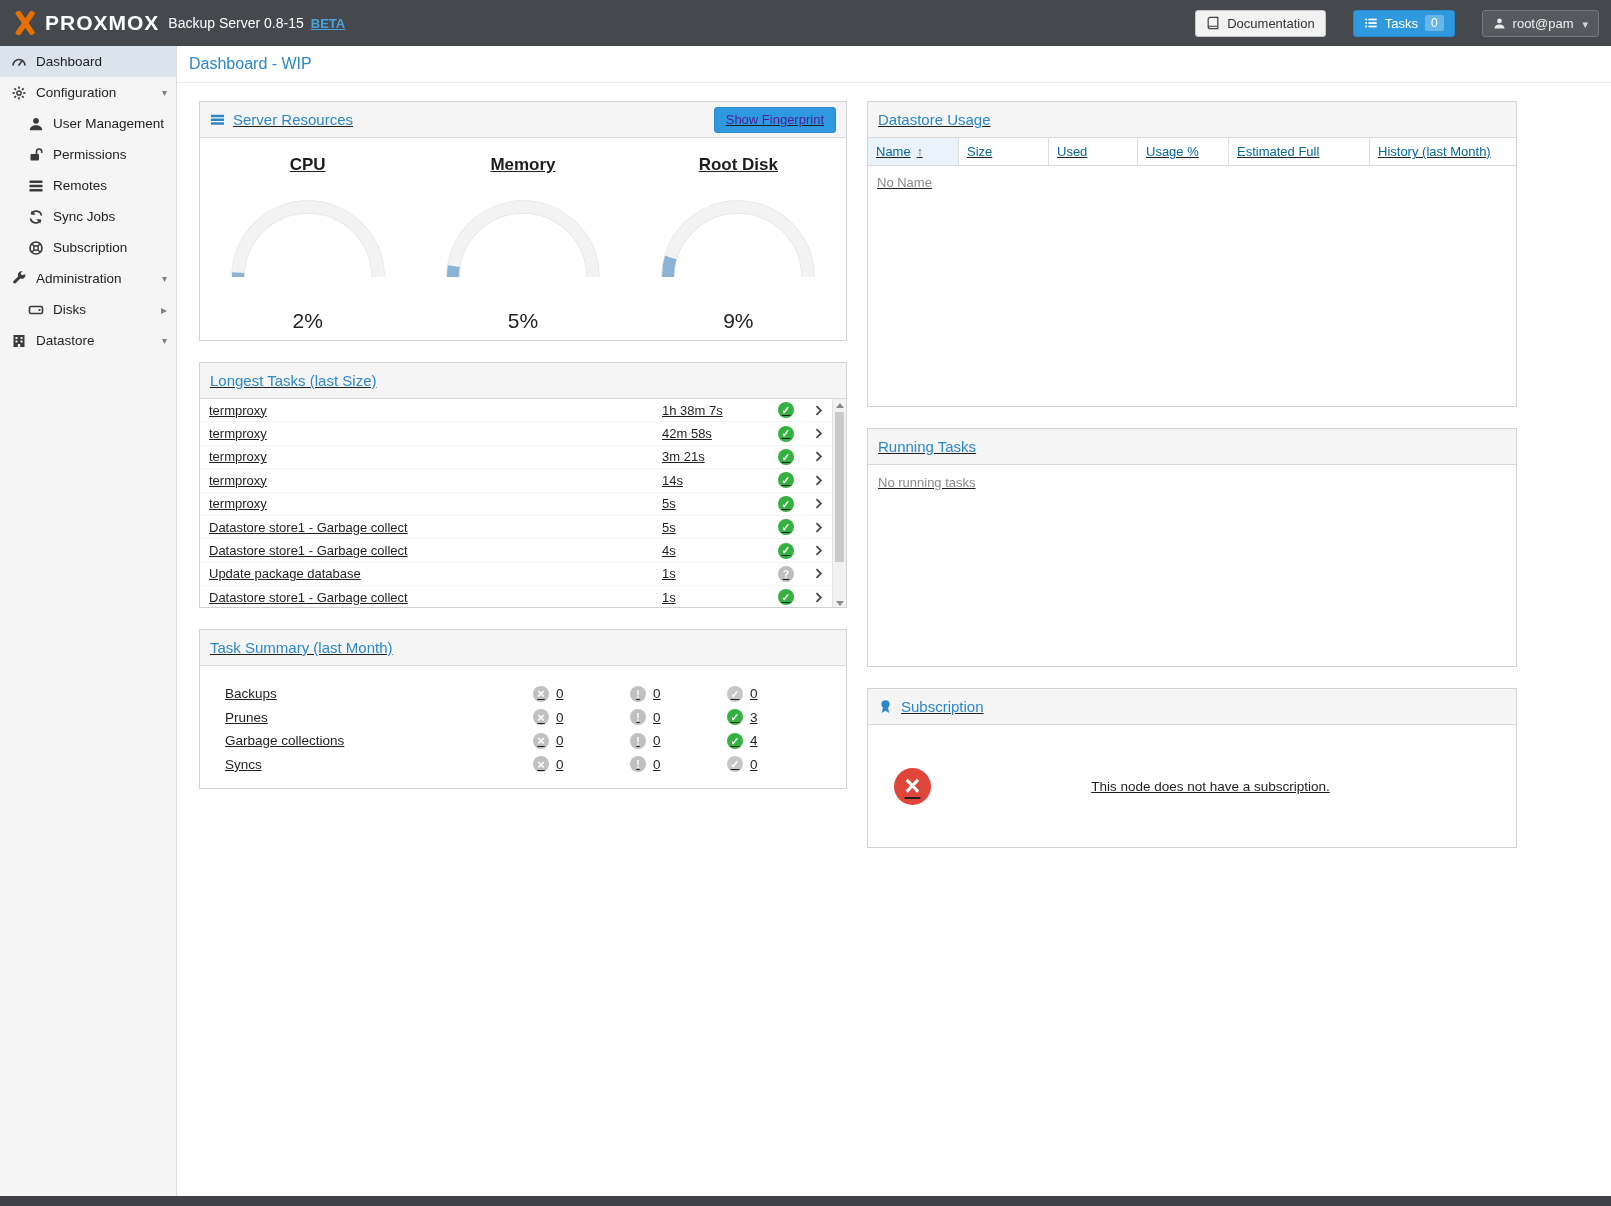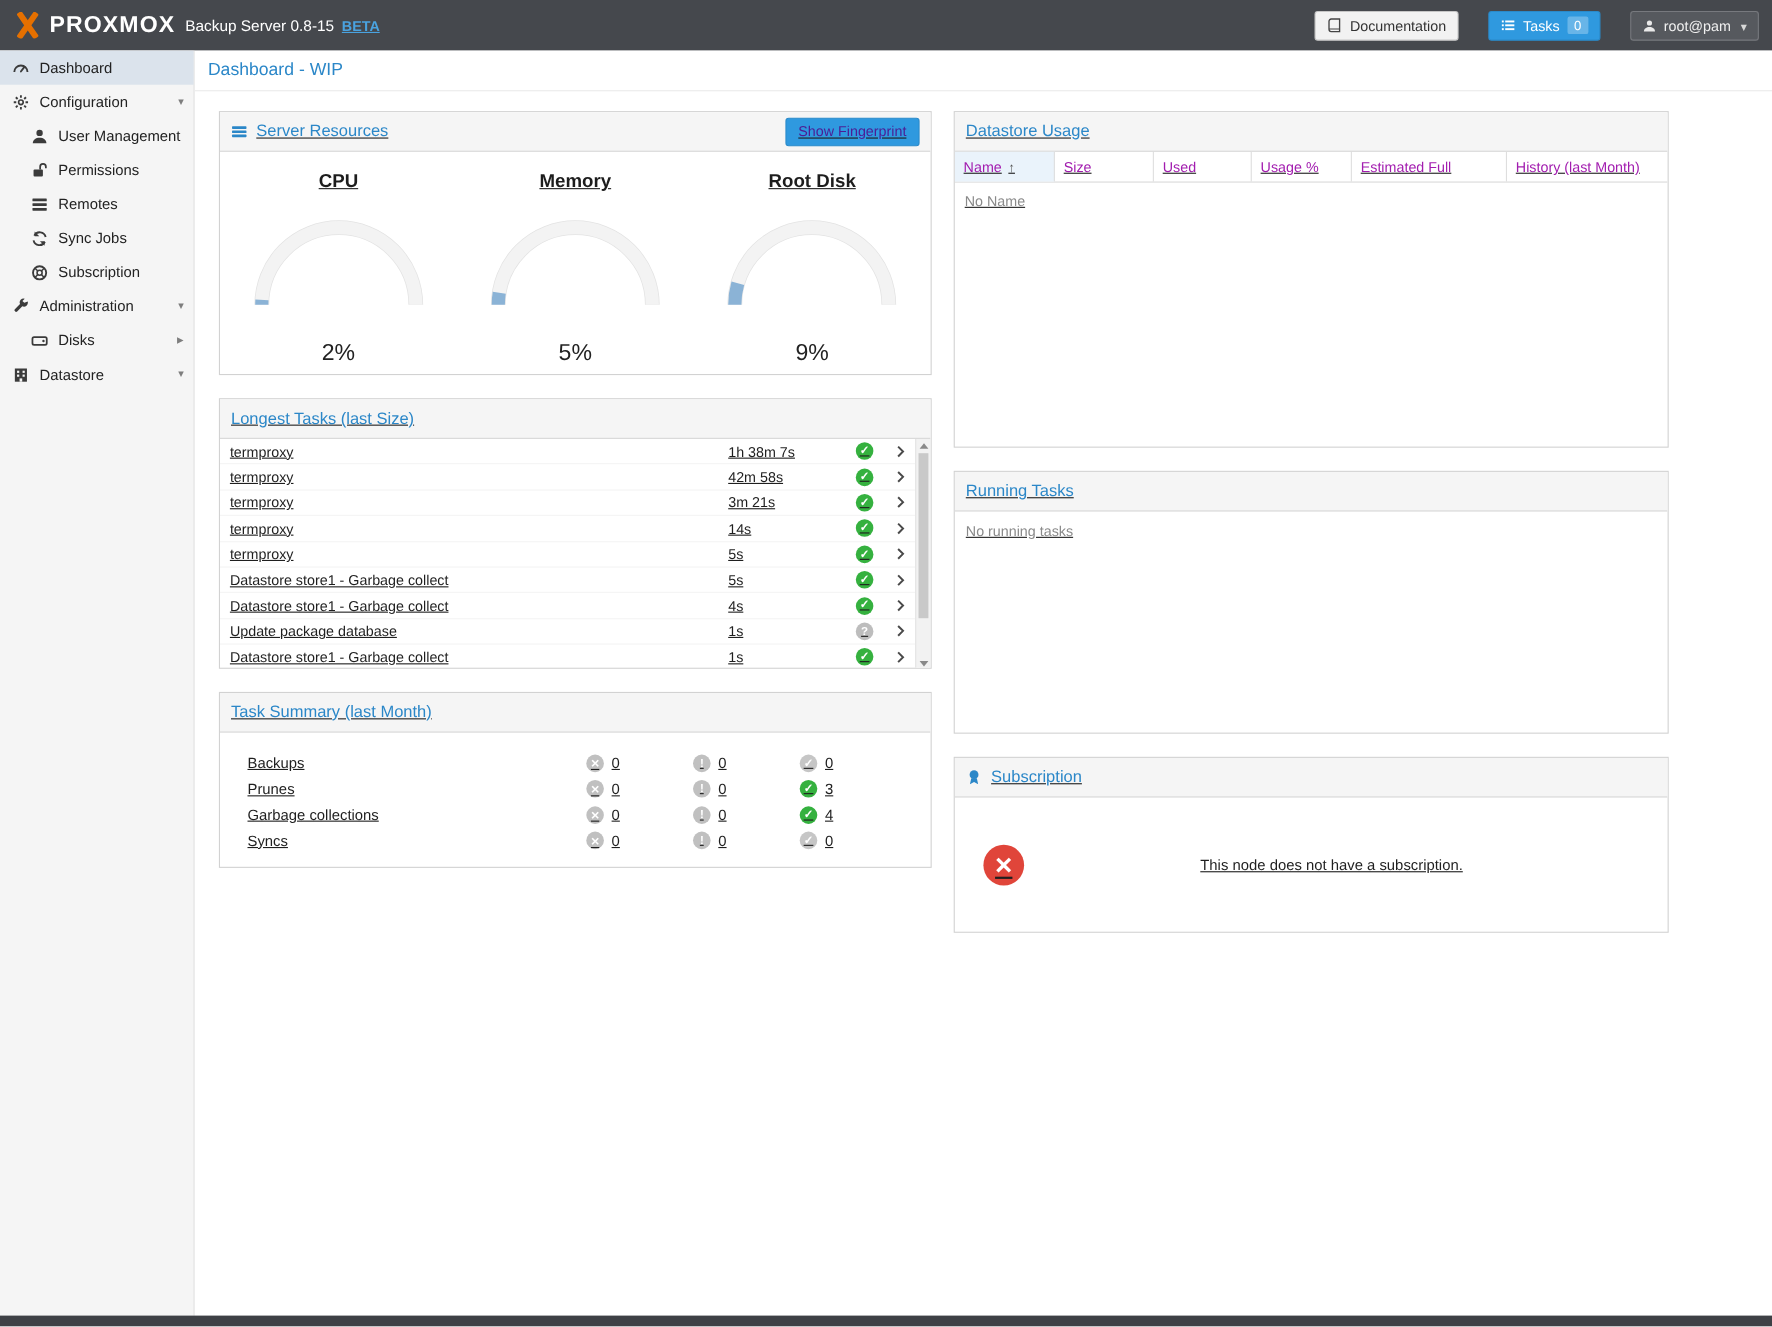--- a/index.html
+++ b/index.html
@@ -114,21 +114,21 @@
   .sicon.warn    { background:#c0c0c0; }
   .sicon.warn::after    { content:"!"; }
 
   
   .summary-body { padding-top:16px; }
   .ts-row { height:23.5px; display:flex; align-items:center; font-size:13.5px; color:#1f1f1f; }
   .ts-label { width:333px; padding-left:25px; }
   .ts-cell { width:97px; display:flex; align-items:center; gap:7px; }
 
   
-  .du-header { display:flex; height:28px; border-bottom:1px solid #dadada; font-size:13px; color:#a21caf; }
+  .du-header { display:flex; height:28px; border-bottom:1px solid #dadada; font-size:13px; color:#0369a1; }
   .du-cell { display:flex; align-items:center; padding:0 8px; border-right:1px solid #dedede; cursor:pointer; }
   .du-cell:last-child { border-right:none; flex:1; }
   .du-name { width:91px; background:#eaf3fb; }
   .du-size { width:90px; }
   .du-used { width:89px; }
   .du-pct  { width:91px; }
   .du-est  { width:141px; }
   .sort-arrow::after { content:"↑"; margin-left:6px; color:#555; font-size:12px; }
   .du-body { padding:9px 9px; color:#8a8a8a; }
 

